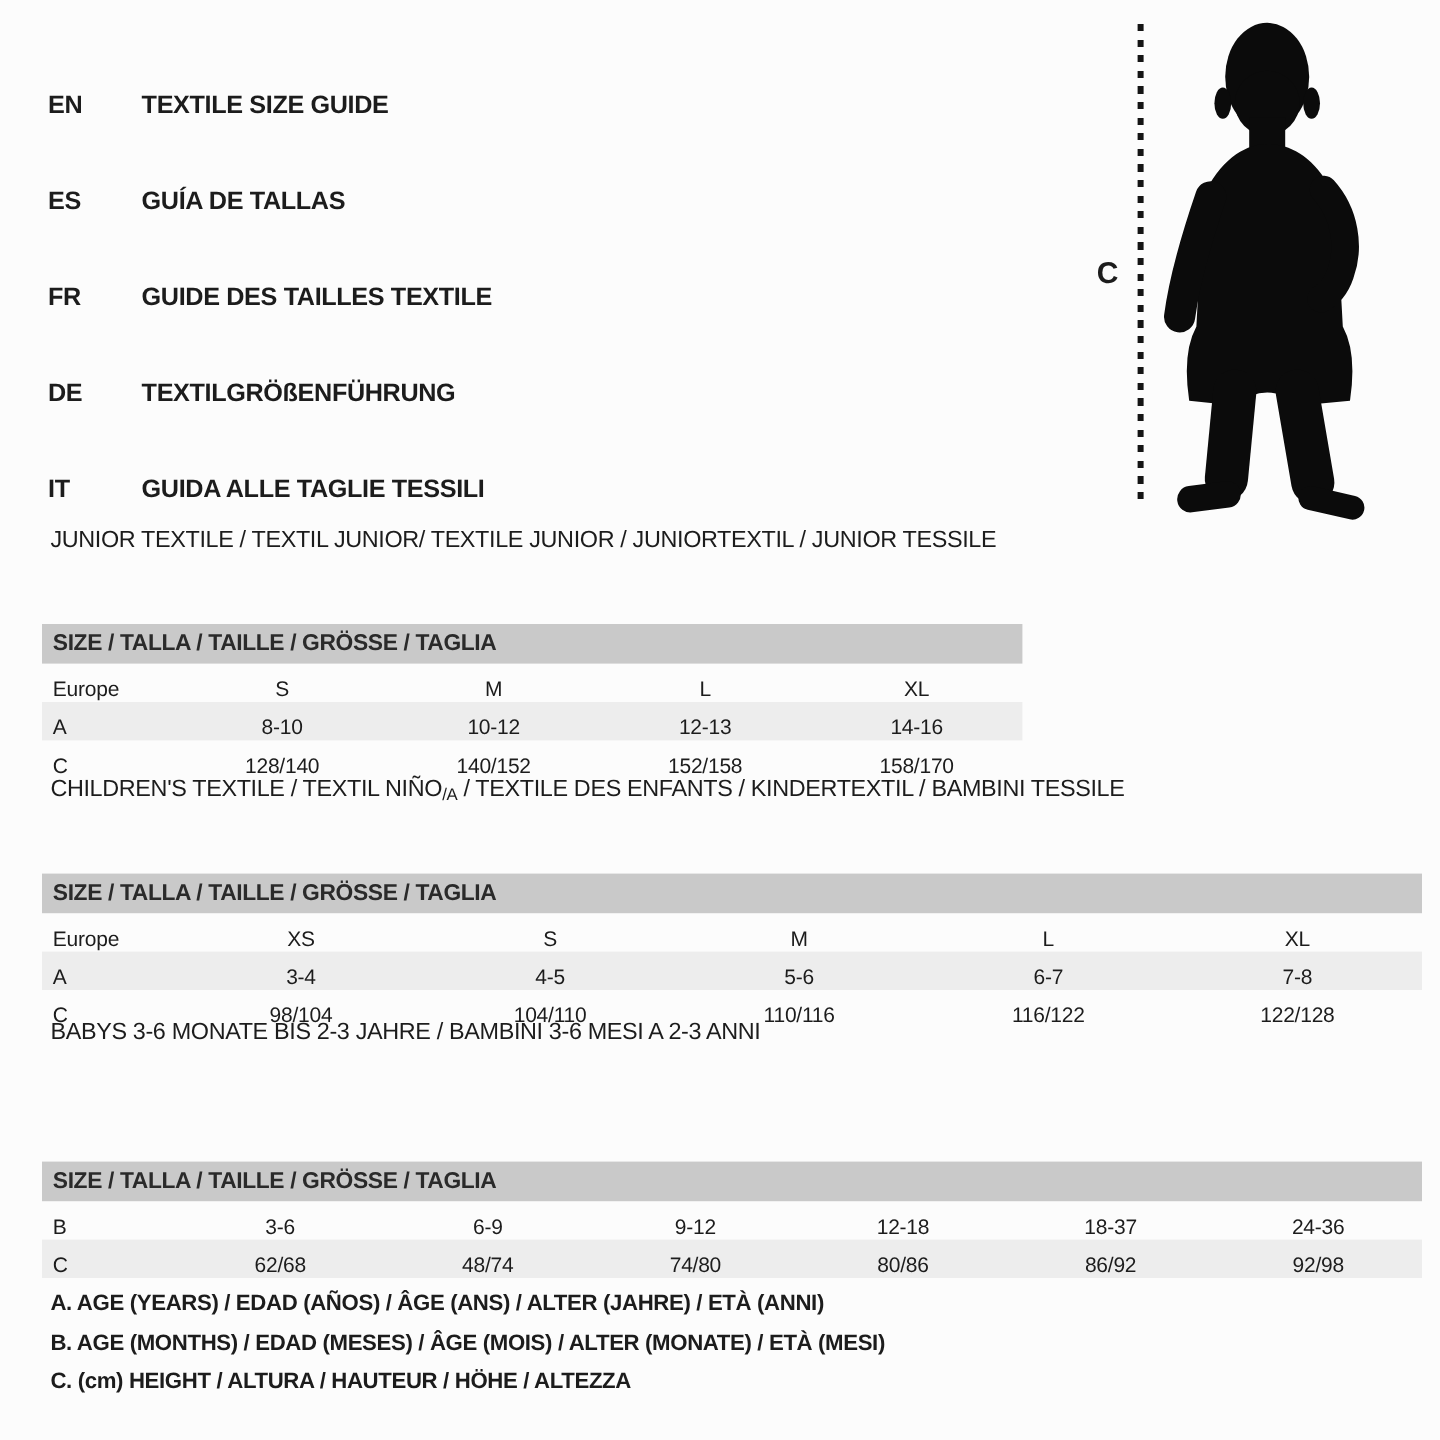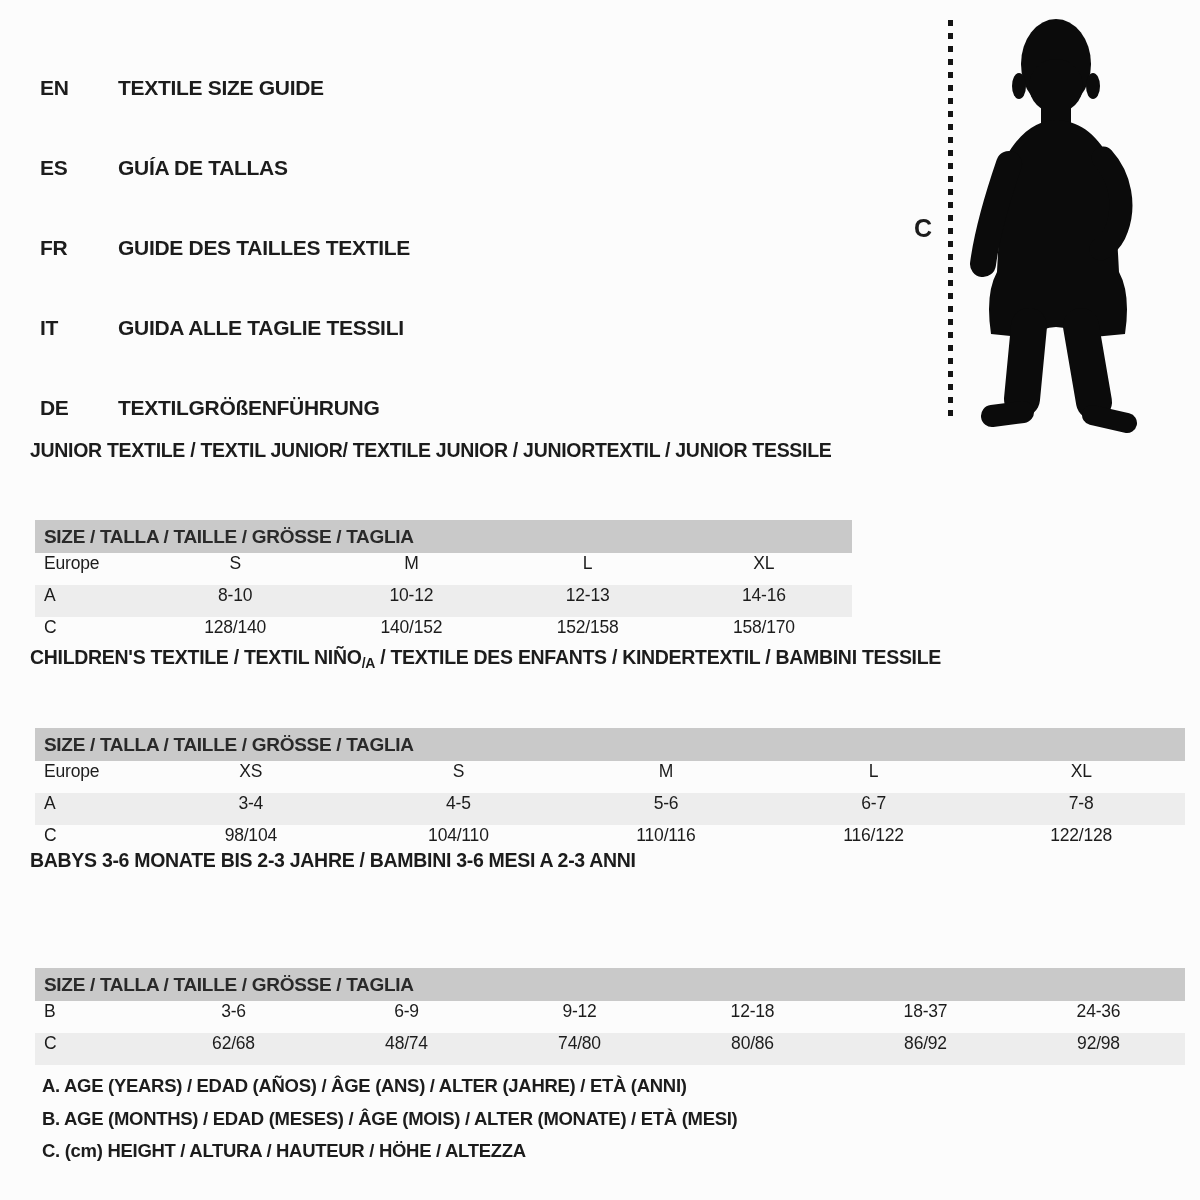--- a/index.html
+++ b/index.html
@@ -28,35 +28,35 @@
     background: repeating-linear-gradient(to bottom, #141414 0 6px, transparent 6px 13px);
   }
   .c-label {
     position: absolute; left: 914px; top: 214px;
     font-weight: 700; font-size: 25px;
   }
   .baby-svg { position: absolute; left: 965px; top: 14px; }
 
   
   .section-title {
-    position: absolute; left: 30px;
-    font-weight: 700; font-size: 19.5px; letter-spacing: -0.3px;
+    position: absolute; left: 42px;
+    font-weight: 400; font-size: 19.5px; letter-spacing: -0.3px;
     line-height: 33px; white-space: nowrap;
   }
   .subscript { font-size: 14px; vertical-align: -4px; }
 
   
   .size-table { position: absolute; left: 35px; margin-top: 42px; }
   .tbar {
     height: 33px; background: #c9c9c9; display: flex; align-items: center;
     padding-left: 9px; font-weight: 700; font-size: 19px; color: #2a2a2a;
     letter-spacing: -0.3px;
   }
   .trow {
-    display: flex; height: 32px; align-items: flex-start;
+    display: flex; height: 32px; align-items: flex-end;
     font-size: 17.5px; font-weight: 400; letter-spacing: -0.2px;
   }
   .trow.stripe { background: #ededed; }
   .tlabel { width: 112px; padding-left: 9px; }
   .tval { flex: 1; text-align: center; }
 
   
   .legend {
     position: absolute; left: 42px; top: 1070px;
     font-weight: 700; font-size: 18.5px; line-height: 32.5px;
@@ -79,26 +79,26 @@
     </div>
     <div class="lang-row">
       <span class="lang-code">ES</span>
       <span class="lang-title">GUÍA DE TALLAS</span>
     </div>
     <div class="lang-row">
       <span class="lang-code">FR</span>
       <span class="lang-title">GUIDE DES TAILLES TEXTILE</span>
     </div>
     <div class="lang-row">
+      <span class="lang-code">DE</span>
+      <span class="lang-title">TEXTILGRÖßENFÜHRUNG</span>
+    </div>
+    <div class="lang-row">
       <span class="lang-code">IT</span>
       <span class="lang-title">GUIDA ALLE TAGLIE TESSILI</span>
-    </div>
-    <div class="lang-row">
-      <span class="lang-code">DE</span>
-      <span class="lang-title">TEXTILGRÖßENFÜHRUNG</span>
     </div>
   </div>
 
   <div class="dotline"></div>
   <div class="c-label">C</div>
   <svg class="baby-svg" width="185" height="420" viewBox="0 0 185 420" fill="#0b0b0b">
 
     <ellipse cx="91" cy="50" rx="35" ry="45"></ellipse>
     <ellipse cx="91" cy="72" rx="27" ry="27"></ellipse>
     <ellipse cx="54" cy="72" rx="7" ry="13"></ellipse>

